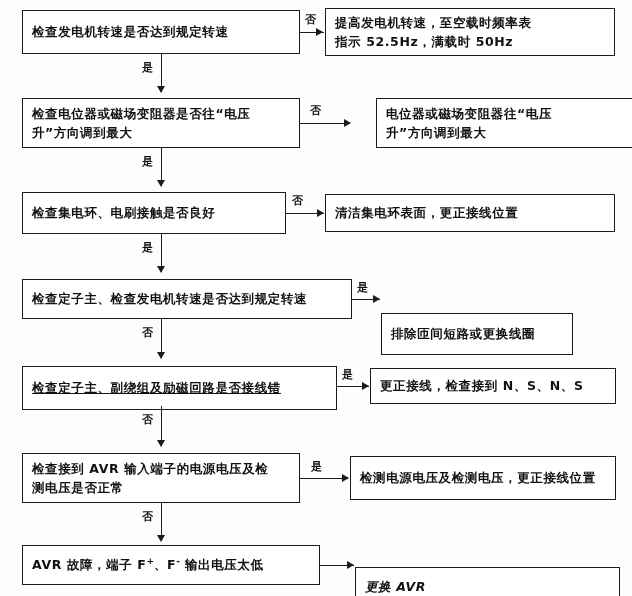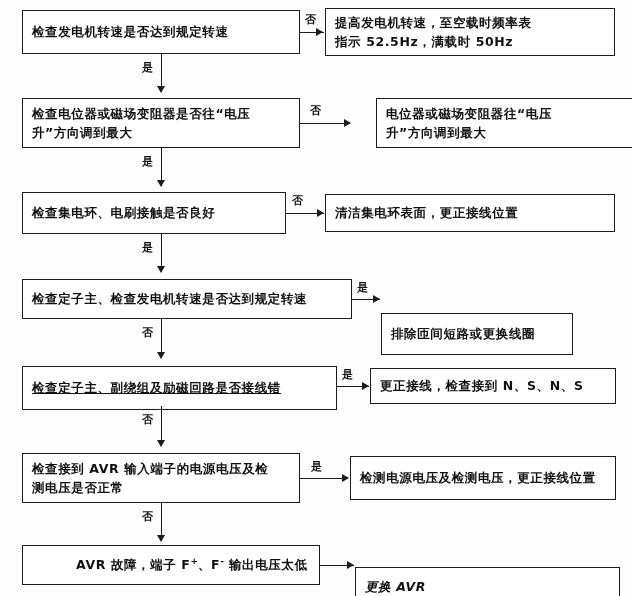--- a/index.html
+++ b/index.html
@@ -185,21 +185,21 @@
   <div class="edge-label" style="left:311px; top:461px;">是</div>
 
   <div class="node center" style="left:350px; top:456px; width:266px; height:44px;">
     <span class="txt">检测电源电压及检测电压，更正接线位置</span>
   </div>
 
   <div class="vline" style="left:161px; top:503px; height:38px;"></div>
   <div class="arrow-down" style="left:157px; top:535px;"></div>
   <div class="edge-label" style="left:142px; top:511px;">否</div>
 
-  <div class="node center" style="left:22px; top:545px; width:298px; height:40px;padding-left:44px;">
+  <div class="node center" style="left:22px; top:545px; width:298px; height:40px;">
     <span class="txt"><span>AVR 故障，端子 F</span><sup class="sign">+</sup><span>、F</span><sup class="sign">-</sup><span> 输出电压太低</span></span>
   </div>
 
   <div class="hline" style="left:320px; top:565px; width:34px;"></div>
   <div class="arrow-right" style="left:347px; top:561px;"></div>
 
   <div class="node center" style="left:355px; top:567px; width:265px; height:40px;font-style:italic;">
     <span class="txt">更换 AVR</span>
   </div>
 

